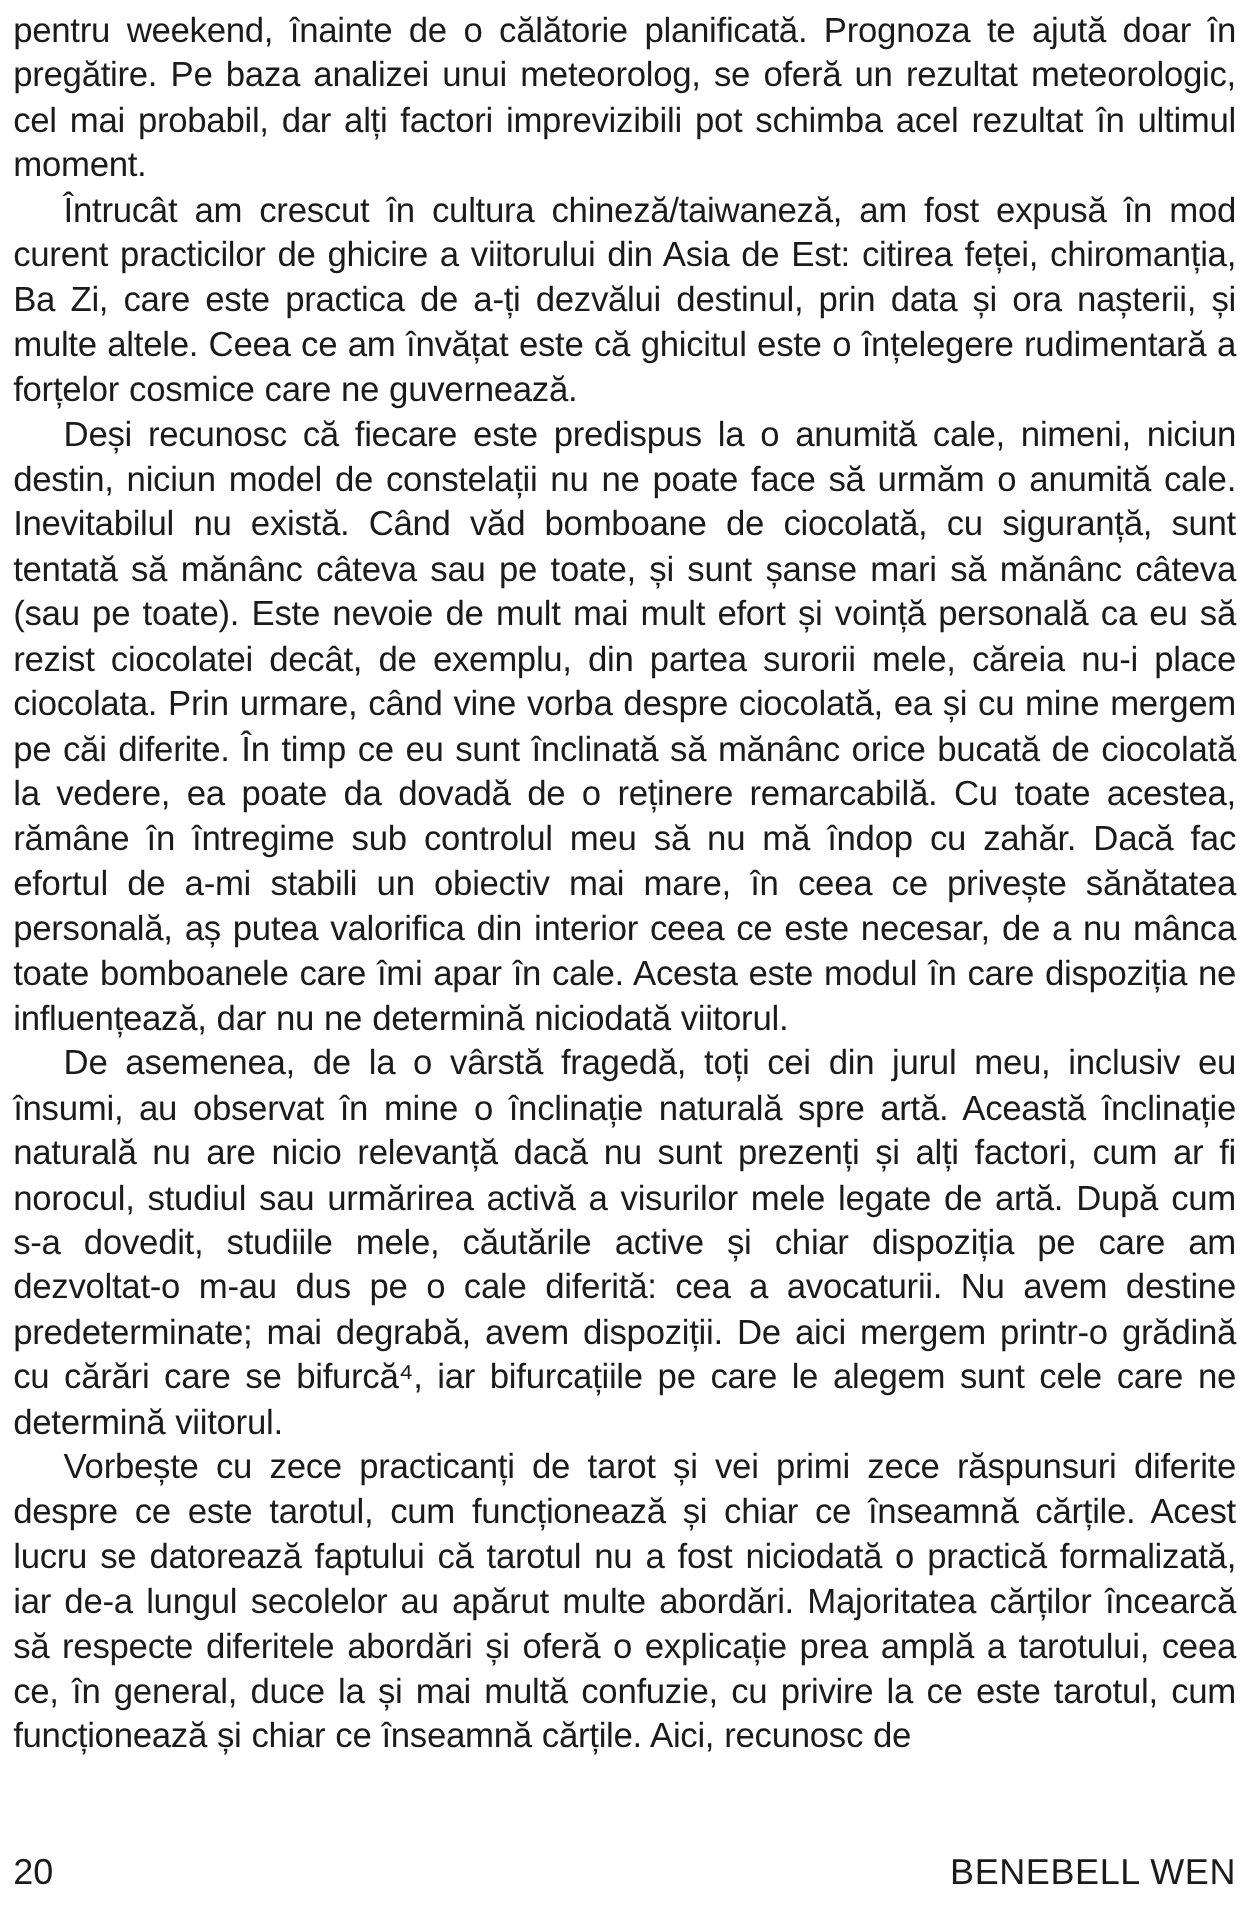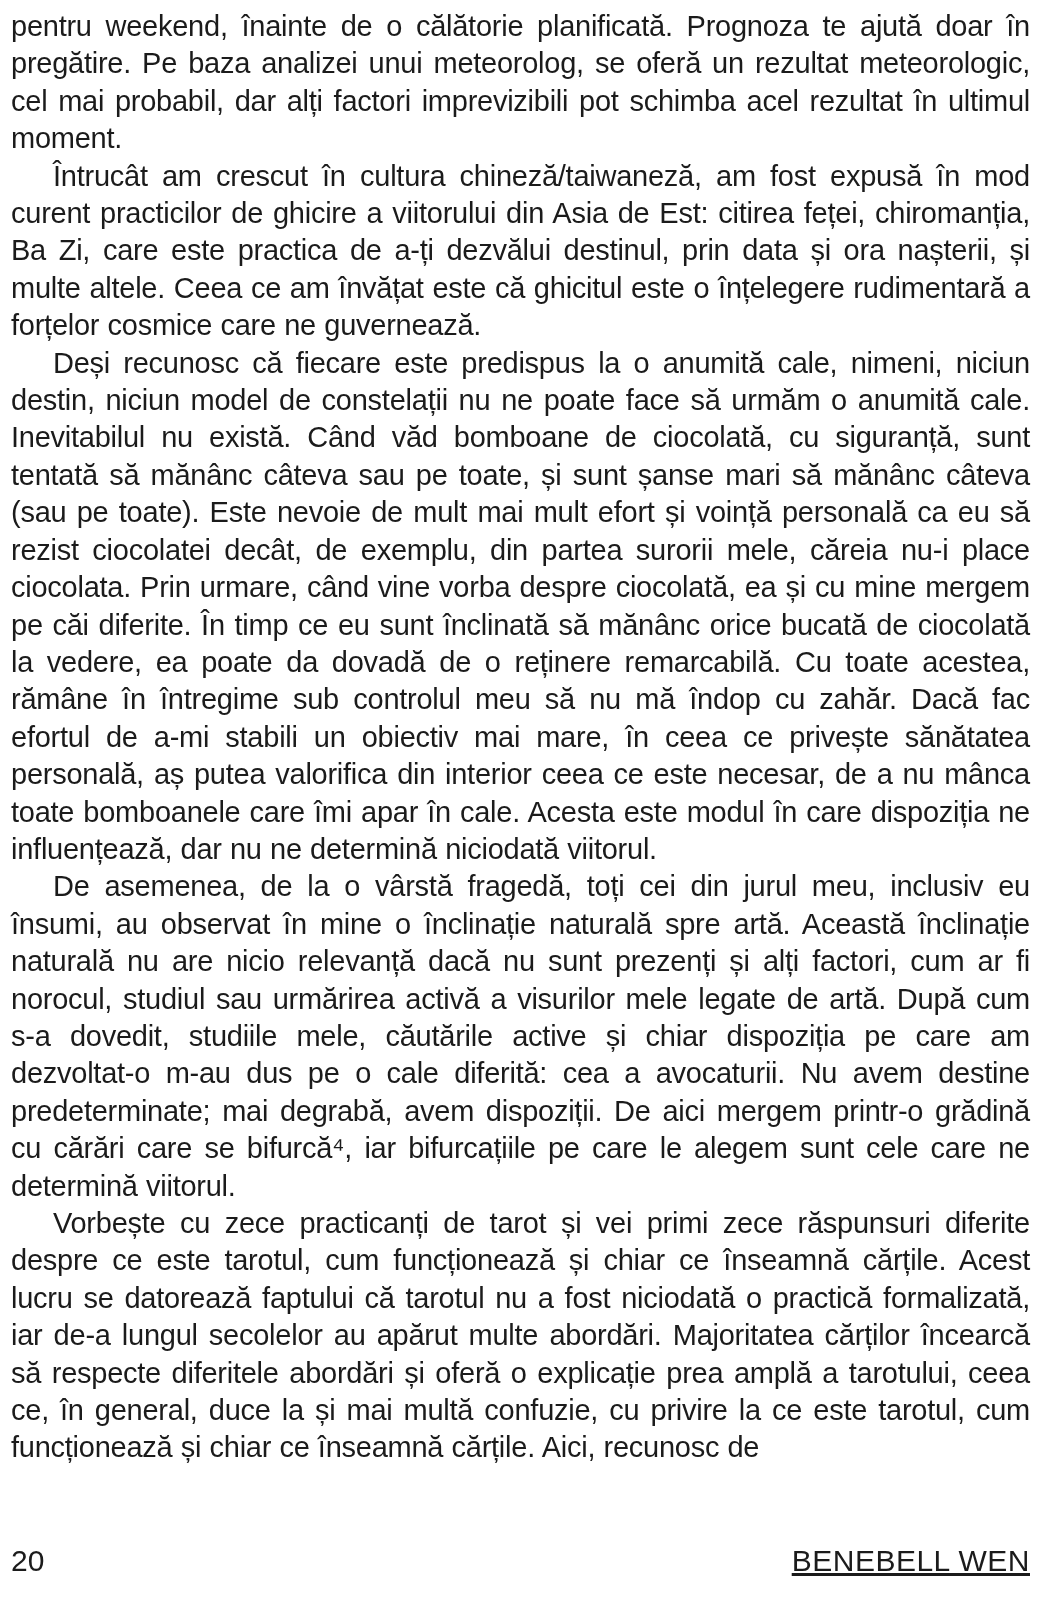--- a/index.html
+++ b/index.html
@@ -36,21 +36,20 @@
     right: 11px;
     bottom: 22px;
     display: flex;
     justify-content: space-between;
     align-items: baseline;
     font-size: 30px;
     letter-spacing: 0;
   }
   .page-footer .author {
     letter-spacing: 0.5px;
-    text-decoration: underline;
   }
 </style>
 </head>
 <body>
 
 <div class="page">
   <main class="body-text">
     <p class="first">pentru weekend, înainte de o călătorie planificată. Prognoza te ajută doar în pregătire. Pe baza analizei unui meteorolog, se oferă un rezultat meteorologic, cel mai probabil, dar alți factori imprevizibili pot schimba acel rezultat în ultimul moment.</p>
     <p>Întrucât am crescut în cultura chineză/taiwaneză, am fost expusă în mod curent practicilor de ghicire a viitorului din Asia de Est: citirea feței, chiromanția, Ba Zi, care este practica de a-ți dezvălui destinul, prin data și ora nașterii, și multe altele. Ceea ce am învățat este că ghicitul este o înțelegere rudimentară a forțelor cosmice care ne guvernează.</p>
     <p>Deși recunosc că fiecare este predispus la o anumită cale, nimeni, niciun destin, niciun model de constelații nu ne poate face să urmăm o anumită cale. Inevitabilul nu există. Când văd bomboane de ciocolată, cu siguranță, sunt tentată să mănânc câteva sau pe toate, și sunt șanse mari să mănânc câteva (sau pe toate). Este nevoie de mult mai mult efort și voință personală ca eu să rezist ciocolatei decât, de exemplu, din partea surorii mele, căreia nu-i place ciocolata. Prin urmare, când vine vorba despre ciocolată, ea și cu mine mergem pe căi diferite. În timp ce eu sunt înclinată să mănânc orice bucată de ciocolată la vedere, ea poate da dovadă de o reținere remarcabilă. Cu toate acestea, rămâne în întregime sub controlul meu să nu mă îndop cu zahăr. Dacă fac efortul de a-mi stabili un obiectiv mai mare, în ceea ce privește sănătatea personală, aș putea valorifica din interior ceea ce este necesar, de a nu mânca toate bomboanele care îmi apar în cale. Acesta este modul în care dispoziția ne influențează, dar nu ne determină niciodată viitorul.</p>

